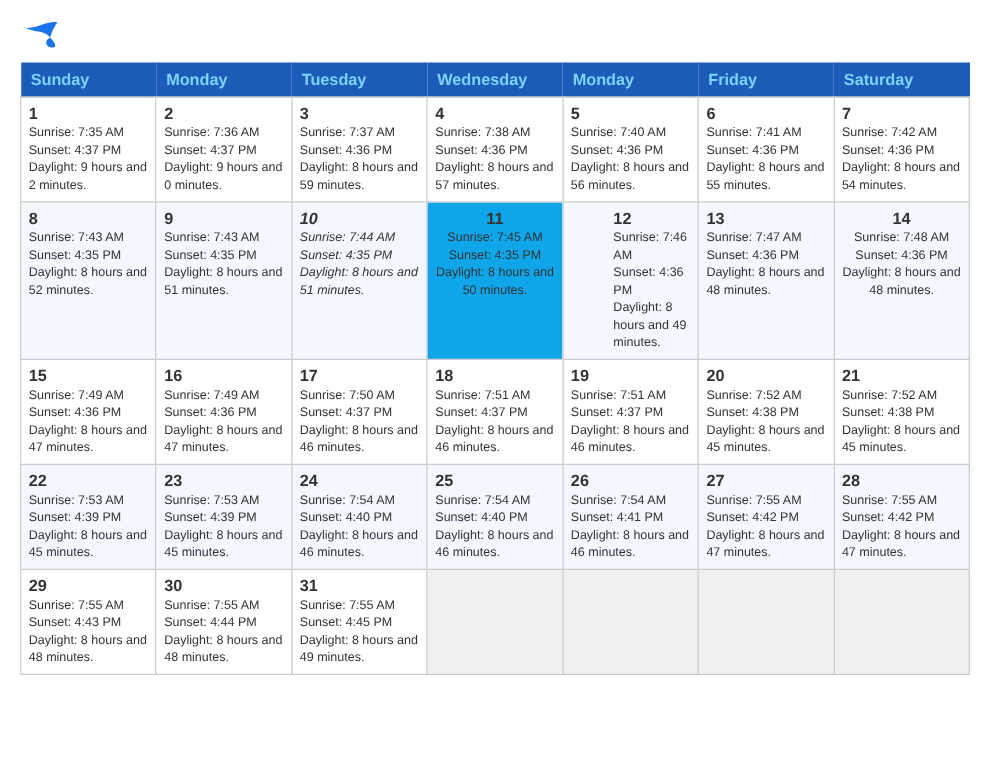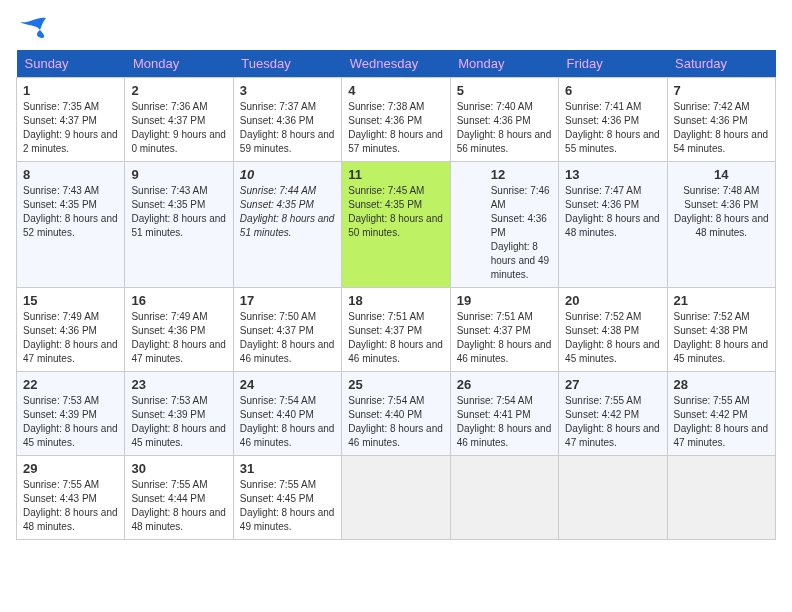--- a/index.html
+++ b/index.html
@@ -47,25 +47,25 @@
       font-size: 16px;
       color: #555;
     }
     table {
       width: 100%;
       border-collapse: collapse;
       table-layout: fixed;
     }
     th {
       background-color: #1a5cb8;
-      color: #f0abfc;
+      color: #7dd3fc;
       text-align: left;
       padding: 6px 8px;
       font-size: 13px;
-      font-weight: normal;
+      font-weight: bold;
     }
     td {
       border: 1px solid #ccc;
       vertical-align: top;
       padding: 5px 6px;
       font-size: 10.5px;
       color: #333;
       background: #fff;
       height: 80px;
     }
@@ -125,21 +125,21 @@
         <td><span class="day-number">3</span><span class="day-info">Sunrise: 7:37 AM<br>Sunset: 4:36 PM<br>Daylight: 8 hours and 59 minutes.</span></td>
         <td><span class="day-number">4</span><span class="day-info">Sunrise: 7:38 AM<br>Sunset: 4:36 PM<br>Daylight: 8 hours and 57 minutes.</span></td>
         <td><span class="day-number">5</span><span class="day-info">Sunrise: 7:40 AM<br>Sunset: 4:36 PM<br>Daylight: 8 hours and 56 minutes.</span></td>
         <td><span class="day-number">6</span><span class="day-info">Sunrise: 7:41 AM<br>Sunset: 4:36 PM<br>Daylight: 8 hours and 55 minutes.</span></td>
         <td><span class="day-number">7</span><span class="day-info">Sunrise: 7:42 AM<br>Sunset: 4:36 PM<br>Daylight: 8 hours and 54 minutes.</span></td>
       </tr>
       <tr style="background: rgb(245, 247, 255);">
         <td style="background: rgb(245, 247, 255);"><span class="day-number">8</span><span class="day-info">Sunrise: 7:43 AM<br>Sunset: 4:35 PM<br>Daylight: 8 hours and 52 minutes.</span></td>
         <td style="background: rgb(245, 247, 255);"><span class="day-number">9</span><span class="day-info">Sunrise: 7:43 AM<br>Sunset: 4:35 PM<br>Daylight: 8 hours and 51 minutes.</span></td>
         <td style="background: rgb(245, 247, 255); font-style: italic;"><span class="day-number">10</span><span class="day-info">Sunrise: 7:44 AM<br>Sunset: 4:35 PM<br>Daylight: 8 hours and 51 minutes.</span></td>
-        <td style="background: #bef264;"><span class="day-number">11</span><span class="day-info">Sunrise: 7:45 AM<br>Sunset: 4:35 PM<br>Daylight: 8 hours and 50 minutes.</span></td>
+        <td style="background: #0ea5e9; text-align: center;"><span class="day-number">11</span><span class="day-info">Sunrise: 7:45 AM<br>Sunset: 4:35 PM<br>Daylight: 8 hours and 50 minutes.</span></td>
         <td style="background: rgb(245, 247, 255); padding-left: 40px;"><span class="day-number">12</span><span class="day-info">Sunrise: 7:46 AM<br>Sunset: 4:36 PM<br>Daylight: 8 hours and 49 minutes.</span></td>
         <td style="background: rgb(245, 247, 255);"><span class="day-number">13</span><span class="day-info">Sunrise: 7:47 AM<br>Sunset: 4:36 PM<br>Daylight: 8 hours and 48 minutes.</span></td>
         <td style="background: rgb(245, 247, 255); text-align: center;"><span class="day-number">14</span><span class="day-info">Sunrise: 7:48 AM<br>Sunset: 4:36 PM<br>Daylight: 8 hours and 48 minutes.</span></td>
       </tr>
       <tr>
         <td><span class="day-number">15</span><span class="day-info">Sunrise: 7:49 AM<br>Sunset: 4:36 PM<br>Daylight: 8 hours and 47 minutes.</span></td>
         <td><span class="day-number">16</span><span class="day-info">Sunrise: 7:49 AM<br>Sunset: 4:36 PM<br>Daylight: 8 hours and 47 minutes.</span></td>
         <td><span class="day-number">17</span><span class="day-info">Sunrise: 7:50 AM<br>Sunset: 4:37 PM<br>Daylight: 8 hours and 46 minutes.</span></td>
         <td><span class="day-number">18</span><span class="day-info">Sunrise: 7:51 AM<br>Sunset: 4:37 PM<br>Daylight: 8 hours and 46 minutes.</span></td>
         <td><span class="day-number">19</span><span class="day-info">Sunrise: 7:51 AM<br>Sunset: 4:37 PM<br>Daylight: 8 hours and 46 minutes.</span></td>

